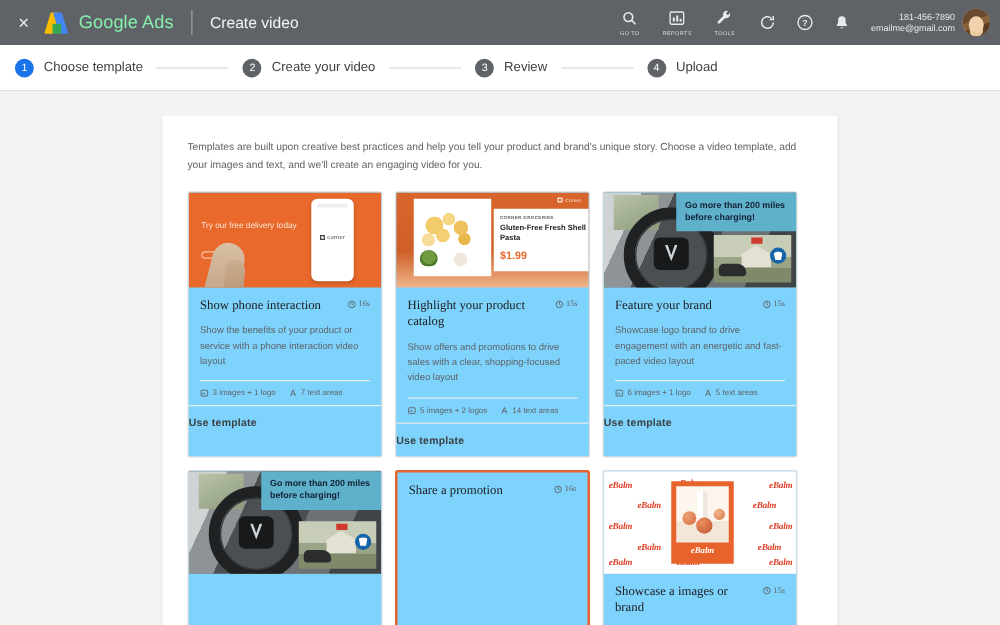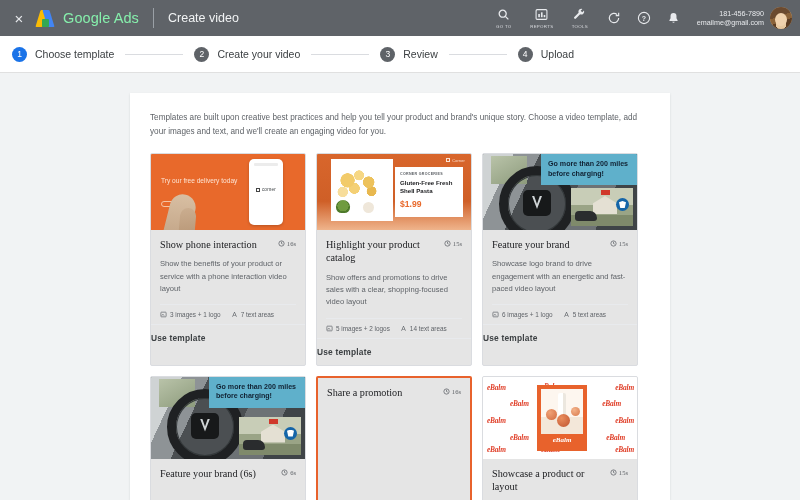--- a/index.html
+++ b/index.html
@@ -70,21 +70,21 @@
   .content-wrap { height: 427px; overflow: hidden; display: flex; justify-content: center; }
   .card-sheet {
     width: 540px; background: #fff; margin-top: 20px;
     padding: 18px 20px 0 20px;
     box-shadow: 0 1px 2px rgba(60,64,67,.15);
   }
   .intro { font-size: 8.2px; color: #5f6368; line-height: 1.65; margin-bottom: 15px; max-width: 495px; }
 
   .grid { display: grid; grid-template-columns: repeat(3, 156px); gap: 10px; }
 
-  .tcard { border: 1px solid #dadce0; border-radius: 2px; background: #e5e5e5; overflow: hidden; cursor: pointer; }
+  .tcard { border: 1px solid #dadce0; border-radius: 2px; background: #7dd3fc; overflow: hidden; cursor: pointer; }
   .tcard.selected { border: 2px solid #e8622c; }
   .thumb { height: 76px; position: relative; overflow: hidden; }
 
   .tbody { padding: 8px 9px 0 9px; }
   .trow { display: flex; align-items: flex-start; justify-content: space-between; gap: 6px; font-family: Liberation Serif, serif; }
   .ttitle { font-size: 10.2px; color: #202124; line-height: 1.3; }
   .tdur { display: flex; align-items: center; gap: 2px; font-size: 6.6px; color: #5f6368;
           white-space: nowrap; padding-top: 2px; }
   .tdesc { font-size: 7.6px; color: #5f6368; line-height: 1.62; margin-top: 7px; min-height: 37px; }
   .tmeta { display: flex; align-items: center; gap: 10px; font-size: 6.4px; color: #5f6368;
@@ -123,21 +123,21 @@
         radial-gradient(circle at 46% 26%, #f6d784 0 13%, transparent 14%),
         radial-gradient(circle at 66% 45%, #edc25c 0 15%, transparent 16%),
         radial-gradient(circle at 36% 62%, #f4d075 0 14%, transparent 15%),
         radial-gradient(circle at 72% 70%, #e8b84f 0 11%, transparent 12%),
         radial-gradient(circle at 12% 72%, #f7dd9b 0 10%, transparent 11%); }
   .th-cat .broc { position:absolute; left: 19px; top: 46px; width: 14px; height: 13px;
       background: radial-gradient(circle at 50% 45%, #6f9b3f 0 55%, #4e7a2a 56% 100%);
       border-radius: 50% 50% 40% 40%; }
   .th-cat .garlic { position:absolute; left: 46px; top: 48px; width: 11px; height: 11px;
       border-radius: 50%; background: #efe7da; }
-  .th-cat .pbox { position:absolute; left: 78px; top: 13px; width: 68px; height: 50px;
+  .th-cat .pbox { position:absolute; left: 78px; top: 13px; width: 87px; height: 50px;
       background: #fff; padding: 5px 5px; }
   .th-cat .pbox .kick { font-size: 3.6px; color: #5f6368; letter-spacing: .3px; font-weight: bold; }
   .th-cat .pbox .nm { font-size: 6.1px; color: #202124; font-weight: bold; line-height: 1.35; margin-top: 3px; }
   .th-cat .pbox .pr { font-size: 8.6px; color: #e8692b; font-weight: bold; margin-top: 3px; }
   .th-cat .toplogo { position:absolute; right: 6px; top: 4px; font-size: 3.8px; color: #fde4d5;
       letter-spacing: .2px; }
   .th-cat .toplogo b { display:inline-block; width:4px;height:4px;border:.7px solid #fde4d5;
       margin-right:2px; vertical-align:-.5px; }
 
   
@@ -462,32 +462,20 @@
             <div class="wheel"></div>
             <div class="hub"></div>
             <div class="photo">
               <span class="bld"></span>
                 <span class="car2"></span>
                 <span class="flag"></span>
             </div>
             <div class="cap">Go more than 200 miles before charging!</div>
             <div class="badge" style="top:50px;"></div>
           </div>
-          <div class="tbody">
-            <div class="trow">
-              <div class="ttitle">Feature your brand (6s)</div>
-              <div class="tdur">
-                <svg width="7" height="7" viewBox="0 0 24 24" fill="none" stroke="#5f6368" stroke-width="2.6">
-                    <circle cx="12" cy="12" r="9"></circle>
-                    <polyline points="12,6 12,12 16,14"></polyline>
-                  </svg>
-                <span>6s</span>
-              </div>
-            </div>
-          </div>
         </div>
 
         <div class="tcard compact selected">
           <div class="tbody">
             <div class="trow">
               <div class="ttitle">Share a promotion</div>
               <div class="tdur">
                 <svg width="7" height="7" viewBox="0 0 24 24" fill="none" stroke="#5f6368" stroke-width="2.6">
                     <circle cx="12" cy="12" r="9"></circle>
                     <polyline points="12,6 12,12 16,14"></polyline>
@@ -517,21 +505,21 @@
                 <span class="tb"></span>
                   <span class="b1"></span>
                   <span class="b2"></span>
                   <span class="b3"></span>
               </div>
               <div class="flabel">eBalm</div>
             </div>
           </div>
           <div class="tbody">
             <div class="trow">
-              <div class="ttitle">Showcase a product or layout</div>
+              <div class="ttitle">Showcase a images or brand</div>
               <div class="tdur">
                 <svg width="7" height="7" viewBox="0 0 24 24" fill="none" stroke="#5f6368" stroke-width="2.6">
                     <circle cx="12" cy="12" r="9"></circle>
                     <polyline points="12,6 12,12 16,14"></polyline>
                   </svg>
                 <span>15s</span>
               </div>
             </div>
           </div>
         </div>

